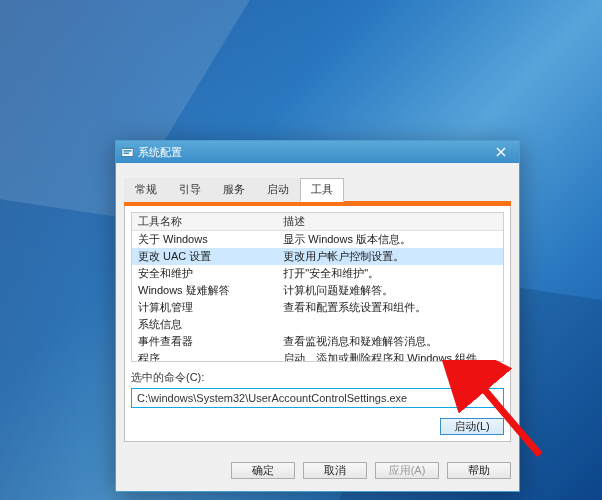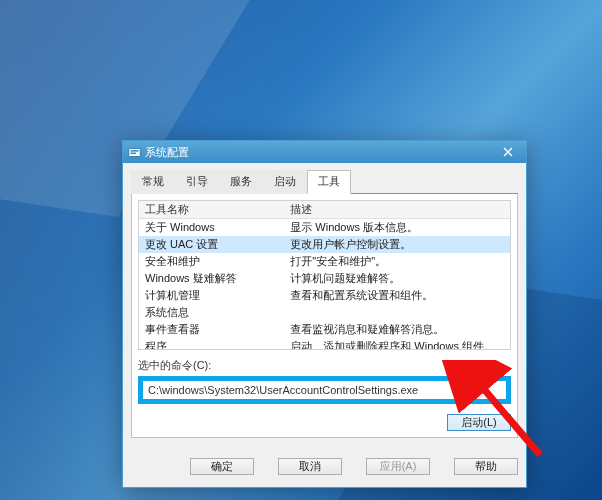--- a/index.html
+++ b/index.html
@@ -19,21 +19,21 @@
       linear-gradient(135deg, #0f4f9a 0%, #2a78c0 35%, #57a4db 55%, #2a78c0 75%, #0f4f9a 100%);
   }
   .desktop-bg::before, .desktop-bg::after {
     content:""; position:absolute; background:rgba(255,255,255,0.12);
   }
   .desktop-bg::before { width:260px; height:240px; left:-60px; top:-40px; transform:skewX(-25deg) rotate(8deg); }
   .desktop-bg::after  { width:300px; height:260px; right:-80px; bottom:-60px; transform:skewX(-25deg) rotate(8deg); background:rgba(0,30,70,0.18); }
 
   .dialog {
     position: absolute;
-    left: 122px; top: 140px;
+    left: 115px; top: 140px;
     width: 405px;
     background: #f0f0f0;
     border: 1px solid #4a9dd0;
     box-shadow: 0 4px 24px rgba(0,0,0,0.35);
     display: flex; flex-direction: column;
   }
   .titlebar {
     height: 22px;
     background: linear-gradient(#5aa8d8, #3a8dc8);
     color: #fff;
@@ -52,22 +52,22 @@
     cursor: pointer;
   }
 
   .client {
     background:#f0f0f0;
     padding: 2px 8px 10px 8px;
   }
 
   .tabs {
     display:flex;
-    border-bottom: 1px solid #f97316;
-    margin-top: 4px;
+    border-bottom: 5px solid #f97316;
+    margin-top: 12px;
     font-size: 11px;
   }
   .tab {
     padding: 3px 10px 4px;
     border: 1px solid transparent;
     border-bottom: none;
     position: relative;
     top: 1px;
     color:#333;
     cursor: pointer;
@@ -109,21 +109,21 @@
   }
   .col-name { width: 36%; }
   .col-desc { width: 64%; }
   .lv-row { color:#222; }
   .lv-row.selected { background:#cde8ff; }
   .lv-row:nth-child(even):not(.selected){ }
 
   .cmd-label { margin-top: 8px; font-size:11px; color:#333; }
   .cmd-field {
     width:100%; margin-top:3px;
-    border:5px solid #0ea5e9;
+    border:1px solid #0ea5e9;
     padding:3px 5px;
     font-size:11px;
     background:#fff;
     color:#333;
   }
 
   .launch-row {
     display:flex; justify-content:flex-end; margin-top:10px;
   }
   .btn {
@@ -134,21 +134,21 @@
     background: linear-gradient(#f7f7f7,#e7e7e7);
     color:#222;
     cursor:pointer;
   }
   .btn:disabled { color:#9a9a9a; cursor:default; }
   .btn.primary-hl {
     border-color:#3a8dc8;
     background: linear-gradient(#eaf4fc,#d5e9f8);
   }
   .dialog-btns {
-    display:flex; justify-content:flex-end; gap:24px;
+    display:flex; justify-content:flex-end; gap:8px;
     padding: 10px 8px 12px;
     background:#f0f0f0;
   }
 
   .arrow {
     position:absolute;
     left: 440px; top: 360px;
     pointer-events:none;
   }
 

